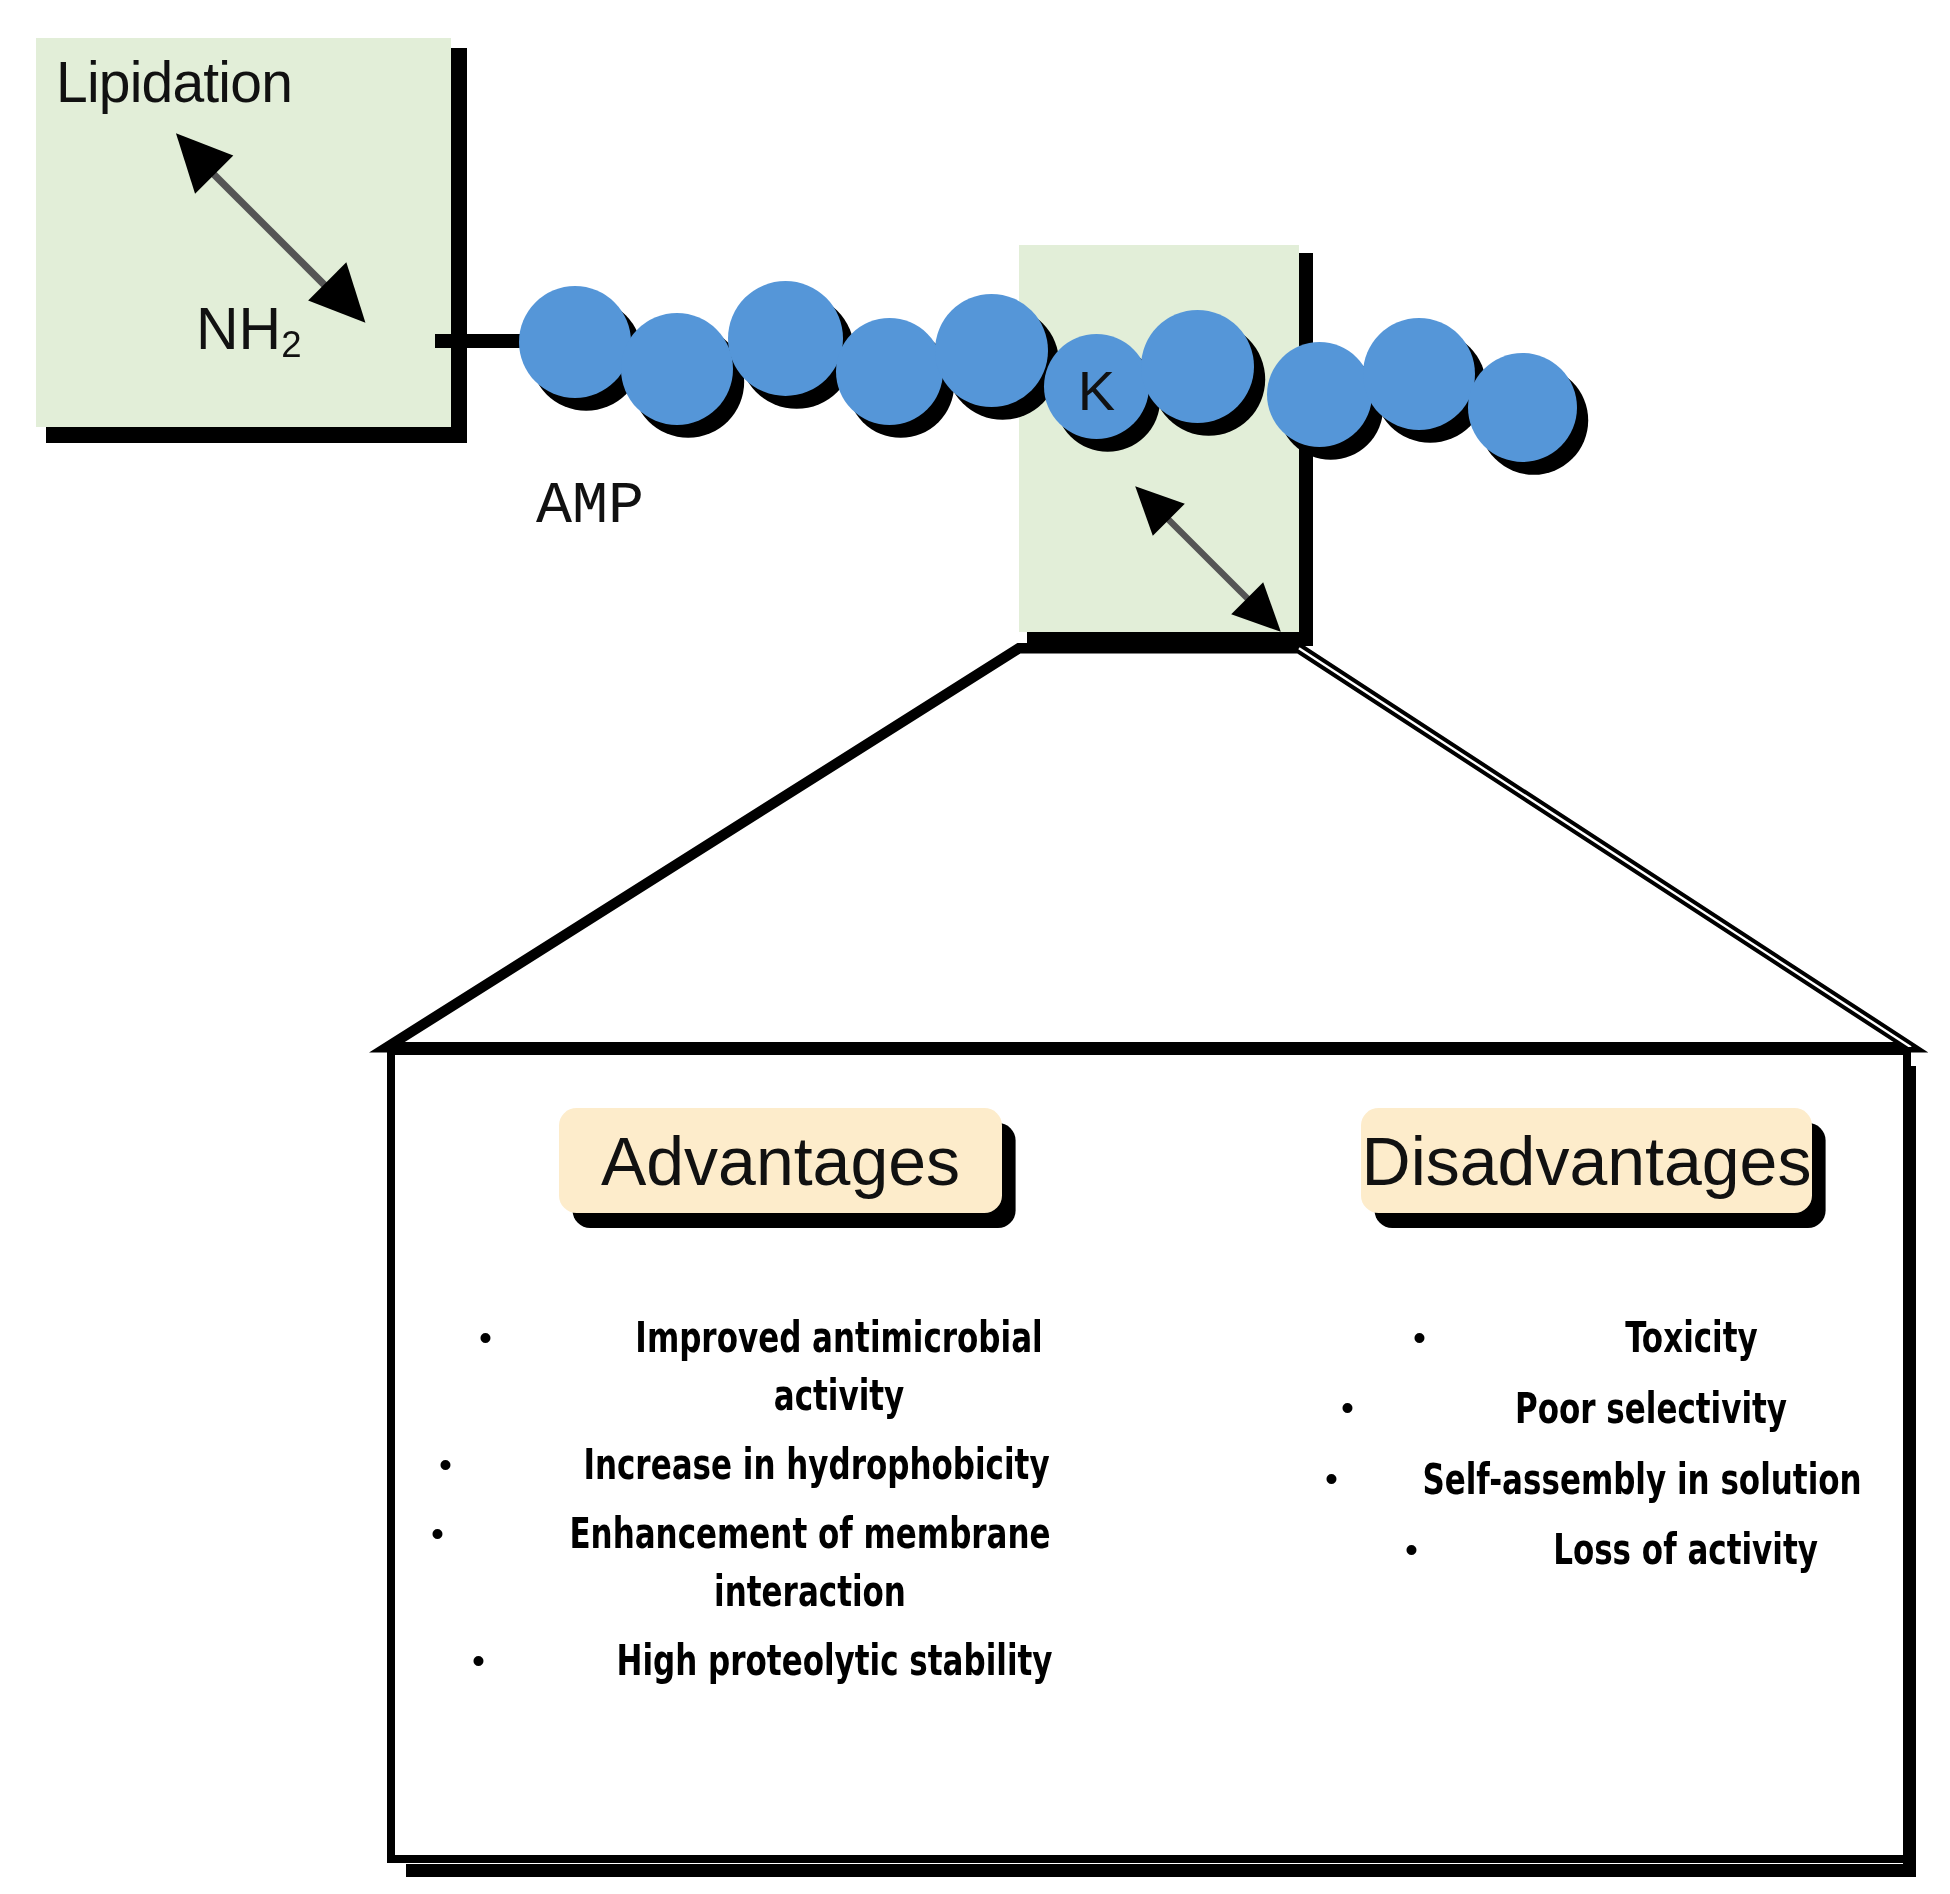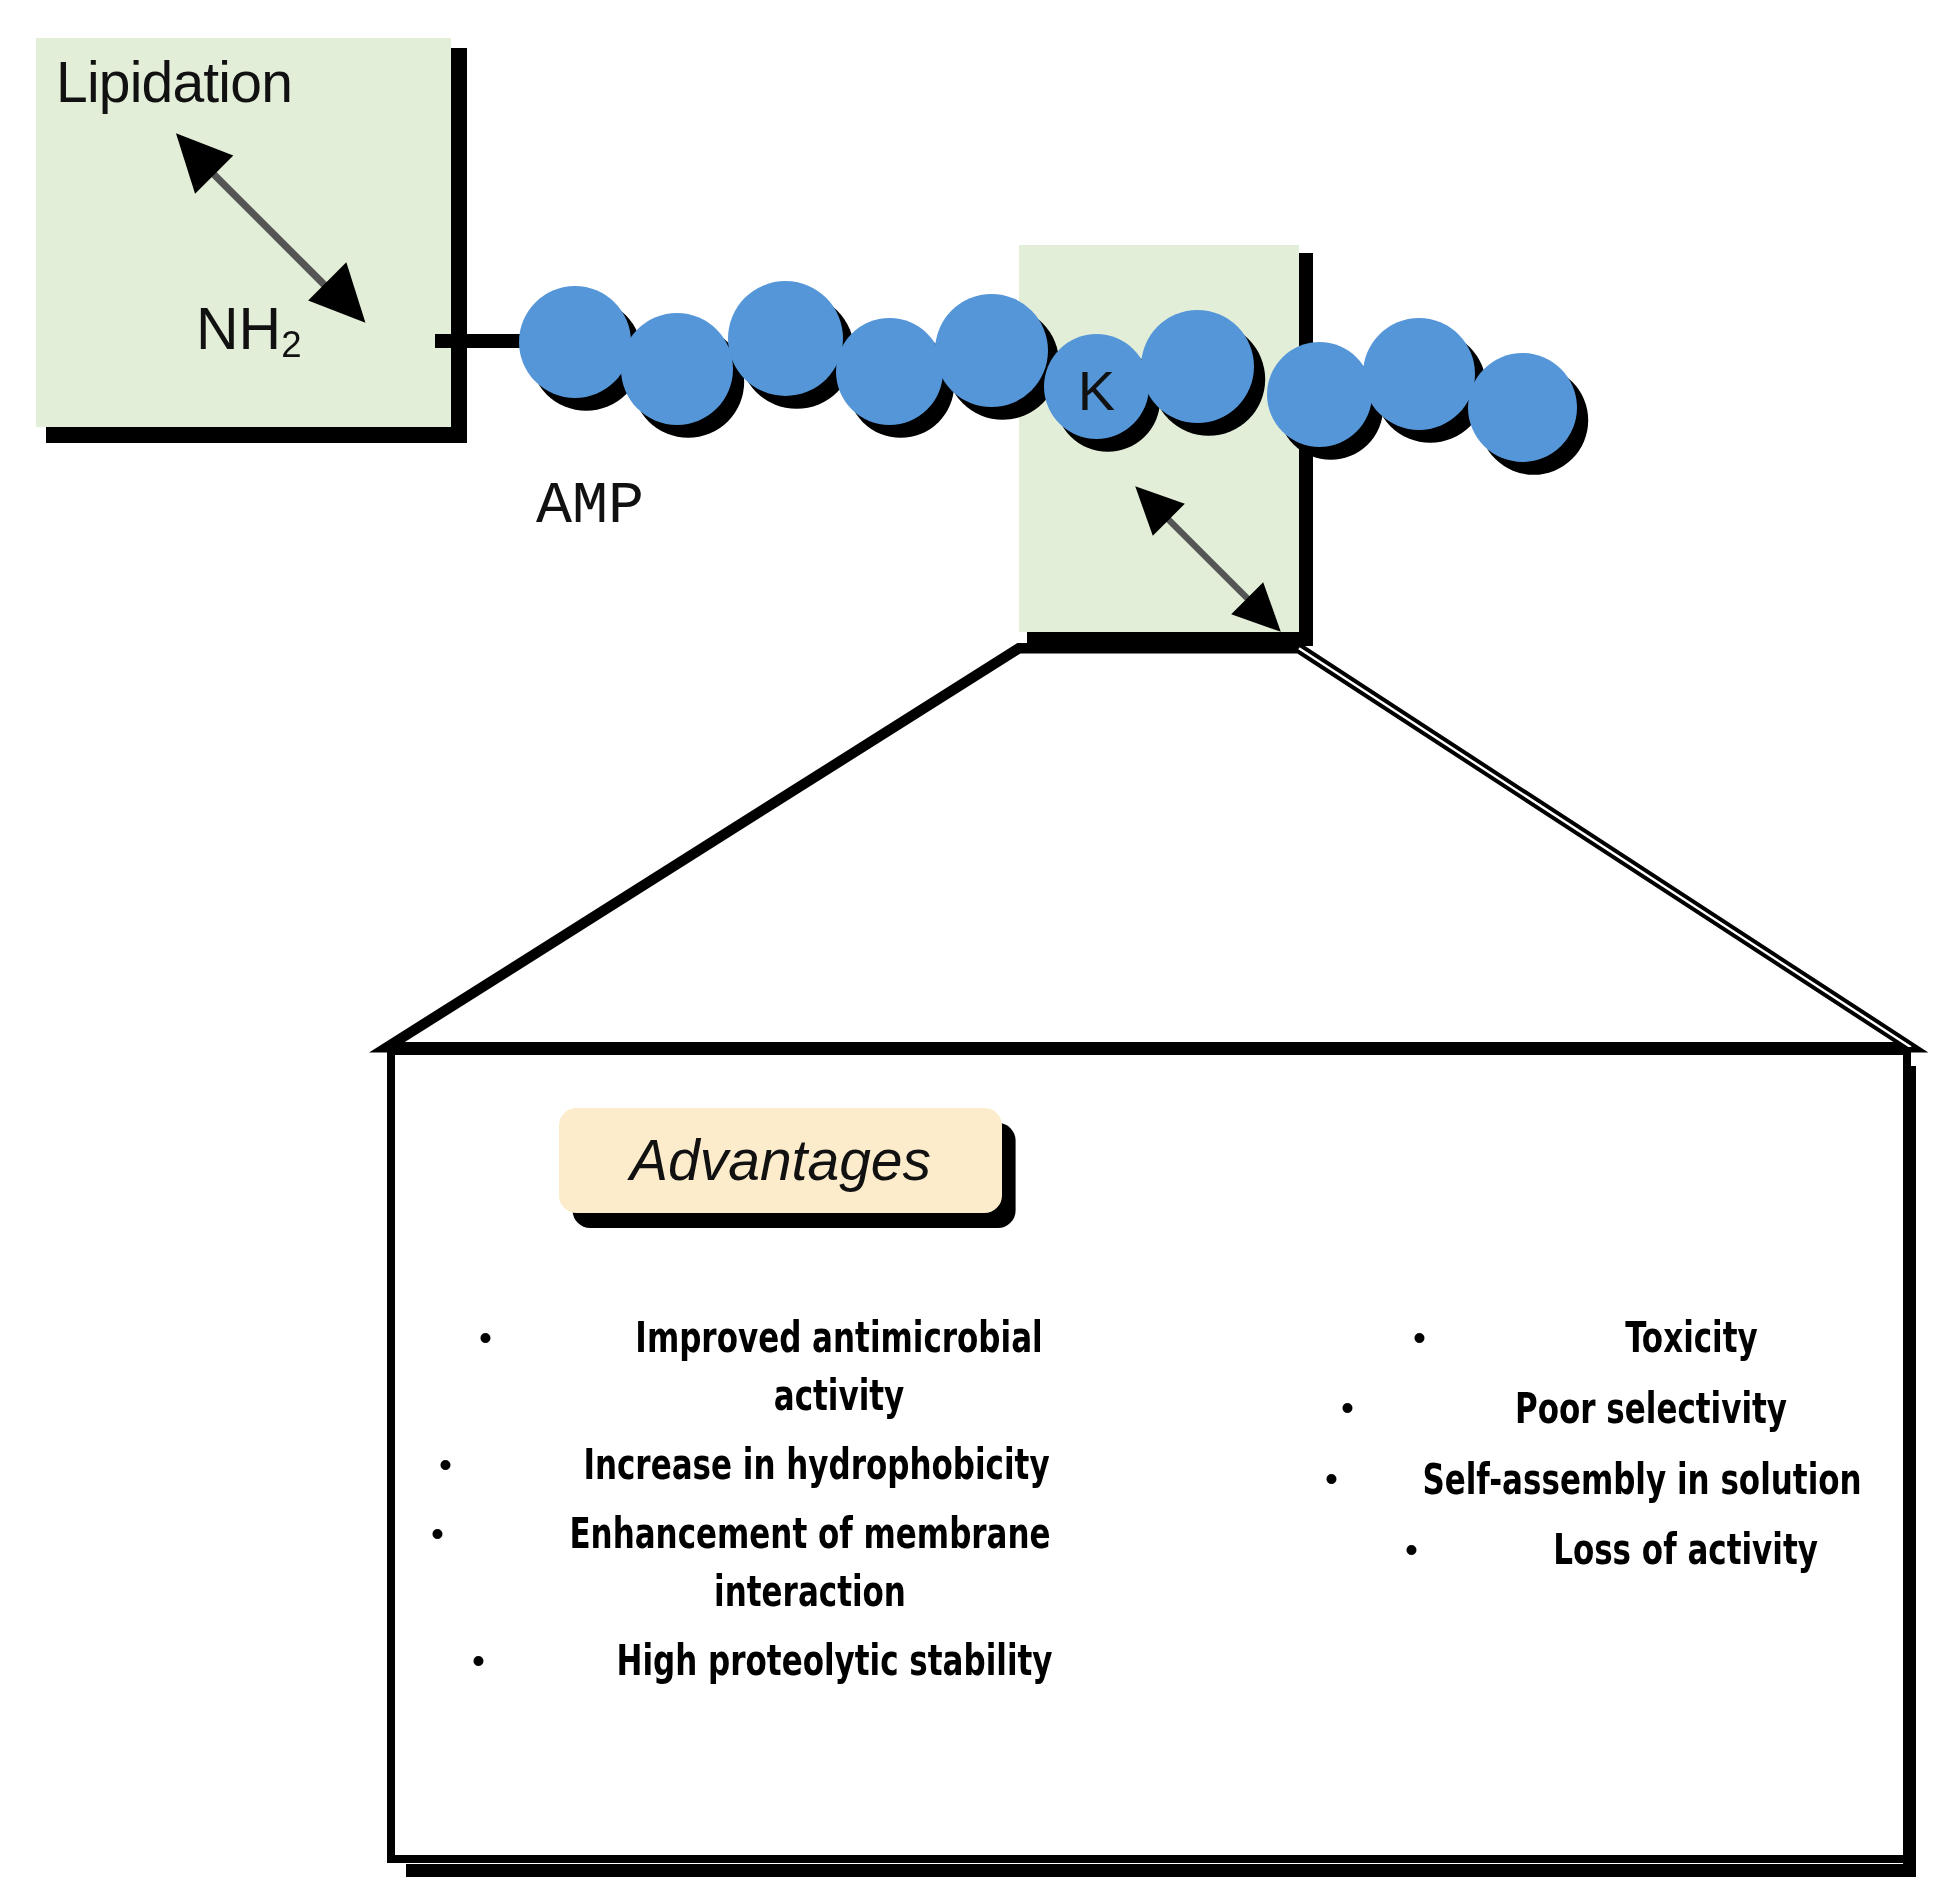--- a/index.html
+++ b/index.html
@@ -39,21 +39,21 @@
   
   #info-box{position:absolute;left:387px;top:1047px;width:1524px;height:816px;
             background:#ffffff;border:8.8px solid #000;box-sizing:border-box;}
   #info-box .shadow-b{position:absolute;left:11.2px;right:-12.8px;bottom:-21.5px;height:12.8px;background:#000;}
   #info-box .shadow-r{position:absolute;right:-12.8px;top:11.2px;width:12.8px;bottom:-21.5px;background:#000;}
 
   
   .pill{position:absolute;background:#fdeccb;border-radius:17.6px;
         display:flex;align-items:center;justify-content:center;
         box-shadow:13.6px 15px 0 0 #000;}
-  .pill span{font-size:57px;color:#111;white-space:nowrap;line-height:1;font-style:italic;}
+  .pill span{font-size:68px;color:#111;white-space:nowrap;line-height:1;}
   #pill-advantages{left:559px;top:1108px;width:443px;height:105px;}
   #pill-disadvantages{left:1361px;top:1108px;width:451px;height:105px;}
 
   
   .bullet-col{position:absolute;}
   #col-advantages{left:431px;top:1309px;width:718px;}
   #col-disadvantages{left:1309px;top:1309px;width:607px;}
 
   .bullet-row{display:flex;align-items:flex-start;}
   .bullet-dot{flex:0 0 auto;font-size:37px;line-height:1;color:#000;}
@@ -138,20 +138,23 @@
 
   <div id="info-box">
     <div class="shadow-b"></div>
     <div class="shadow-r"></div>
   </div>
 
   <div class="pill" id="pill-advantages">
     <span>Advantages</span>
   </div>
 
+  <div class="pill" id="pill-disadvantages">
+    <span>Disadvantages</span>
+  </div>
 
   <div class="bullet-col" id="col-advantages">
     <div class="bullet-row r0">
       <div class="bullet-dot">•</div>
       <div class="bullet-text">Improved antimicrobial activity</div>
     </div>
     <div class="bullet-row r1">
       <div class="bullet-dot">•</div>
       <div class="bullet-text">Increase in hydrophobicity</div>
     </div>

